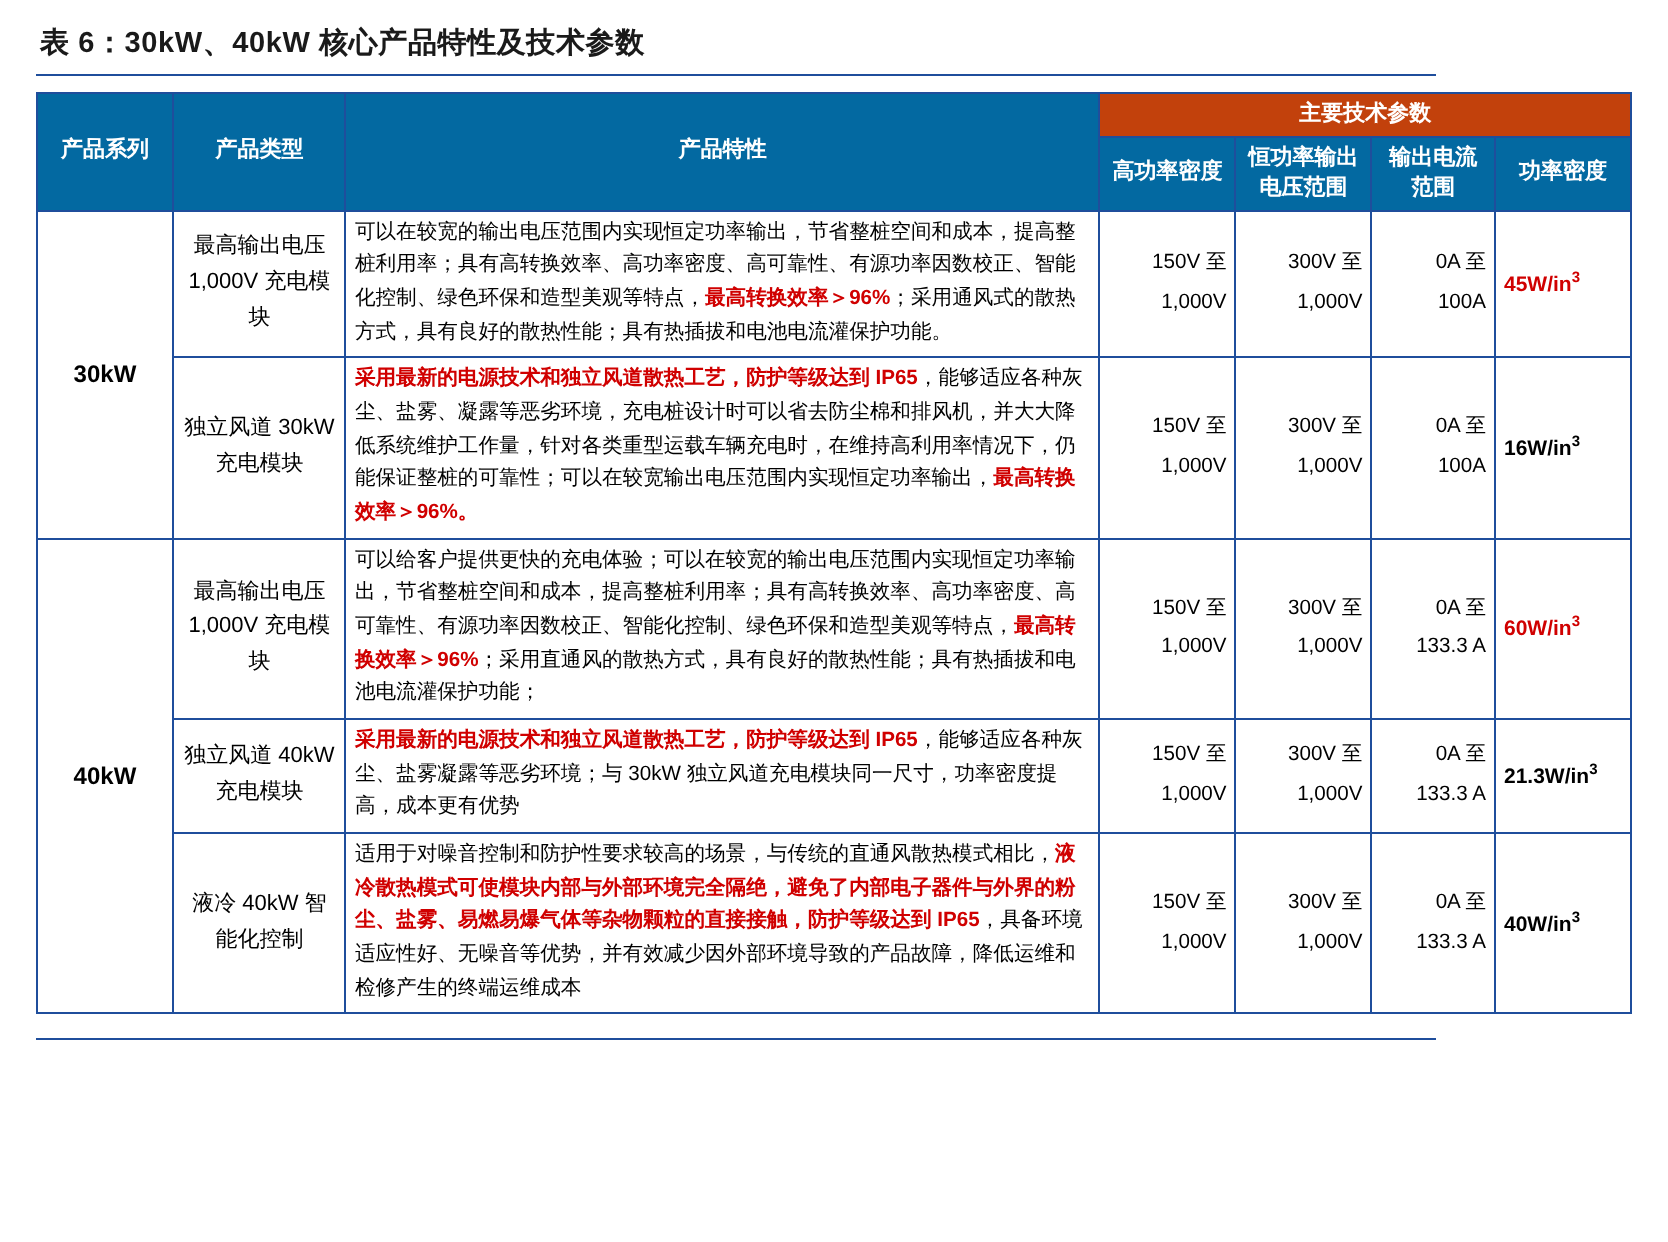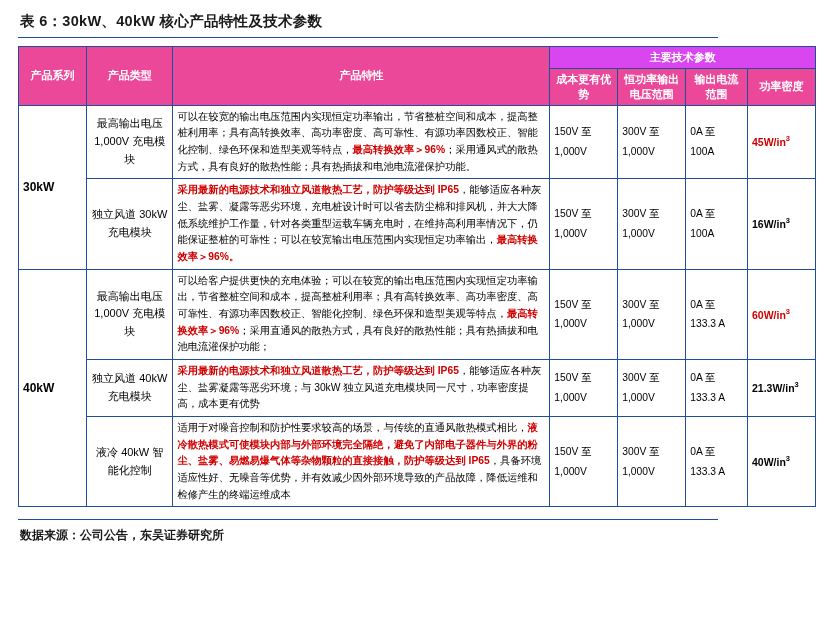--- a/index.html
+++ b/index.html
@@ -37,49 +37,50 @@
     border-collapse: collapse;
     table-layout: fixed;
     font-size: 10.5px;
   }
   table.main td, table.main th {
     border: 1px solid #1f4e9c;
     vertical-align: middle;
     padding: 3px 4px;
   }
   thead th {
-    background: #ec4899;
+    background: #0369a1;
     color: #ffffff;
     font-weight: bold;
     text-align: center;
     font-size: 11px;
     line-height: 1.35;
   }
   thead th.group {
-    background: #d946ef;
+    background: #c2410c;
   }
   .series-cell {
+    text-align: center;
     font-weight: bold;
     font-size: 12px;
     margin-top: 11px;
   }
   .type-cell {
     text-align: center;
     font-weight: normal;
     font-size: 11px;
     line-height: 1.6;
   }
   .feature-cell {
     text-align: left;
     font-size: 10.3px;
     line-height: 1.62;
     padding: 6px 6px;
   }
   .num-cell {
-    text-align: left;
+    text-align: right;
     font-size: 10.3px;
     line-height: 1.9;
   }
   .pd-cell {
     text-align: left;
     font-size: 10.5px;
     line-height: 1.5;
     font-weight: bold;
   }
   .red {
@@ -125,21 +126,21 @@
       <col style="width:66px">
     </colgroup>
     <thead>
       <tr>
         <th rowspan="2">产品系列</th>
         <th rowspan="2">产品类型</th>
         <th rowspan="2">产品特性</th>
         <th colspan="4" class="group">主要技术参数</th>
       </tr>
       <tr>
-        <th>成本更有优势</th>
+        <th>高功率密度</th>
         <th>恒功率输出电压范围</th>
         <th>输出电流范围</th>
         <th>功率密度</th>
       </tr>
     </thead>
     <tbody id="tbody">
         <tr>
           <td class="series-cell" rowspan="2">30kW</td>
           <td class="type-cell">最高输出电压 1,000V 充电模块</td>
           <td class="feature-cell"><span>可以在较宽的输出电压范围内实现恒定功率输出，节省整桩空间和成本，提高整桩利用率；具</span><span>有高转换效率、高功率密度、高可靠性、有源功率因数校正、智能化控制、绿色环保和造型美</span><span>观等特点，</span><span class="red">最高转换效率＞96%</span><span>；采用通风式的散热方式，具有良好的散热性能；具有热插</span><span>拔和电池电流灌保护功能。</span></td>
@@ -223,15 +224,14 @@
           <td class="num-cell">
             <div>0A 至</div>
             <div>133.3 A</div>
           </td>
           <td class="pd-cell pd-black">40W/in<sup>3</sup></td>
         </tr>
       </tbody>
   </table>
 
   <div class="footer-rule"></div>
-  <div class="source">数据来源：公司公告，东吴证券研究所</div>
 
 </div>
 
 </body></html>

